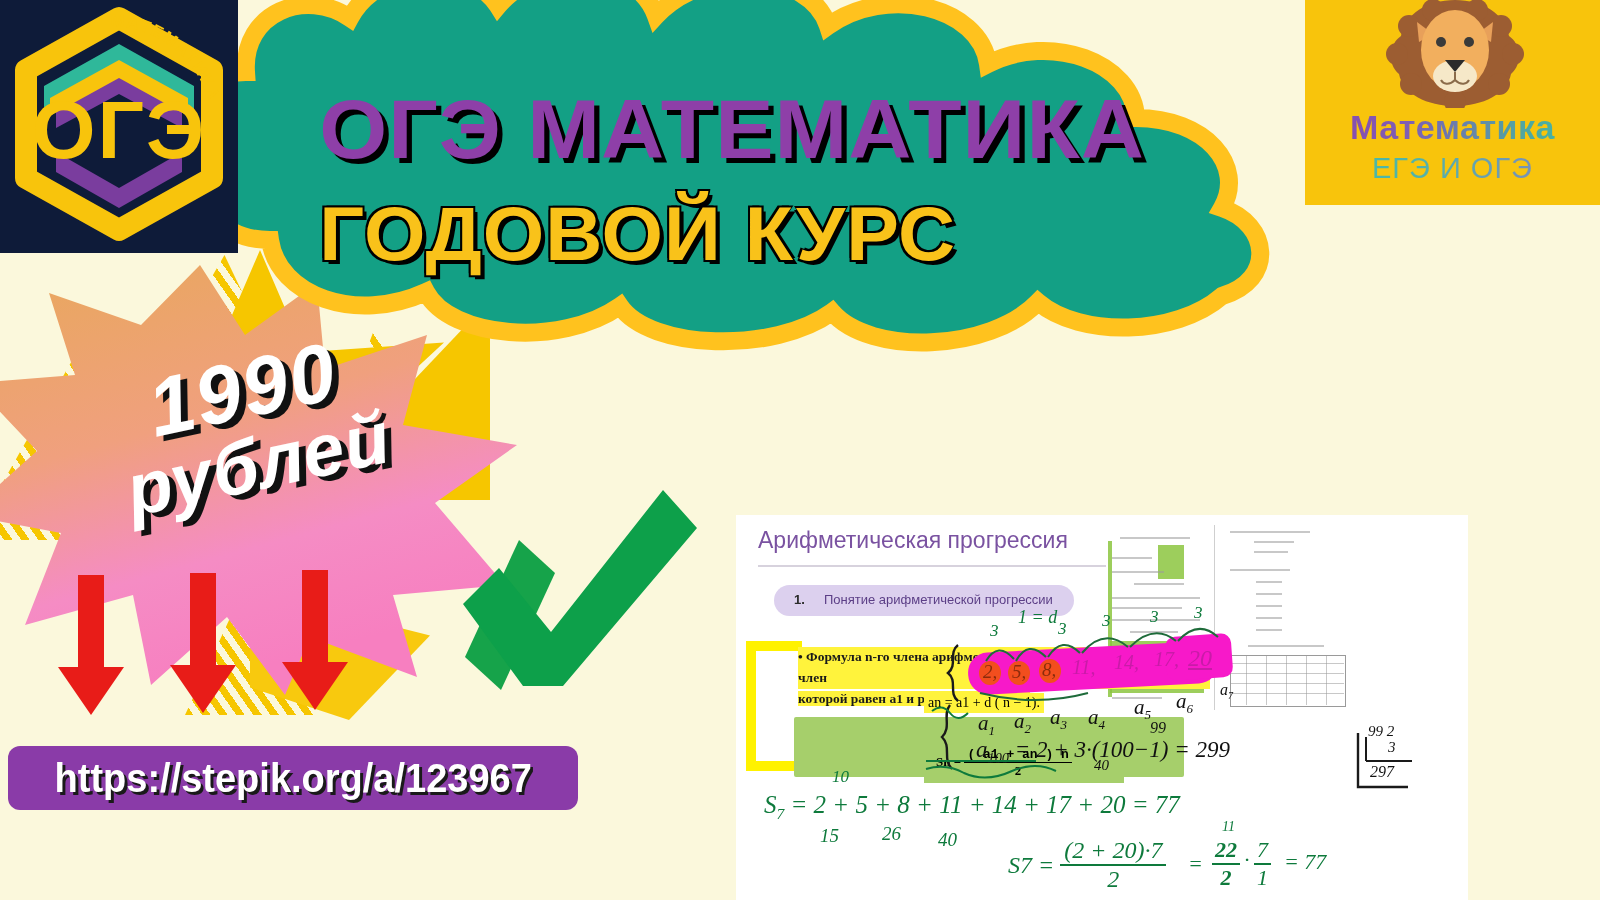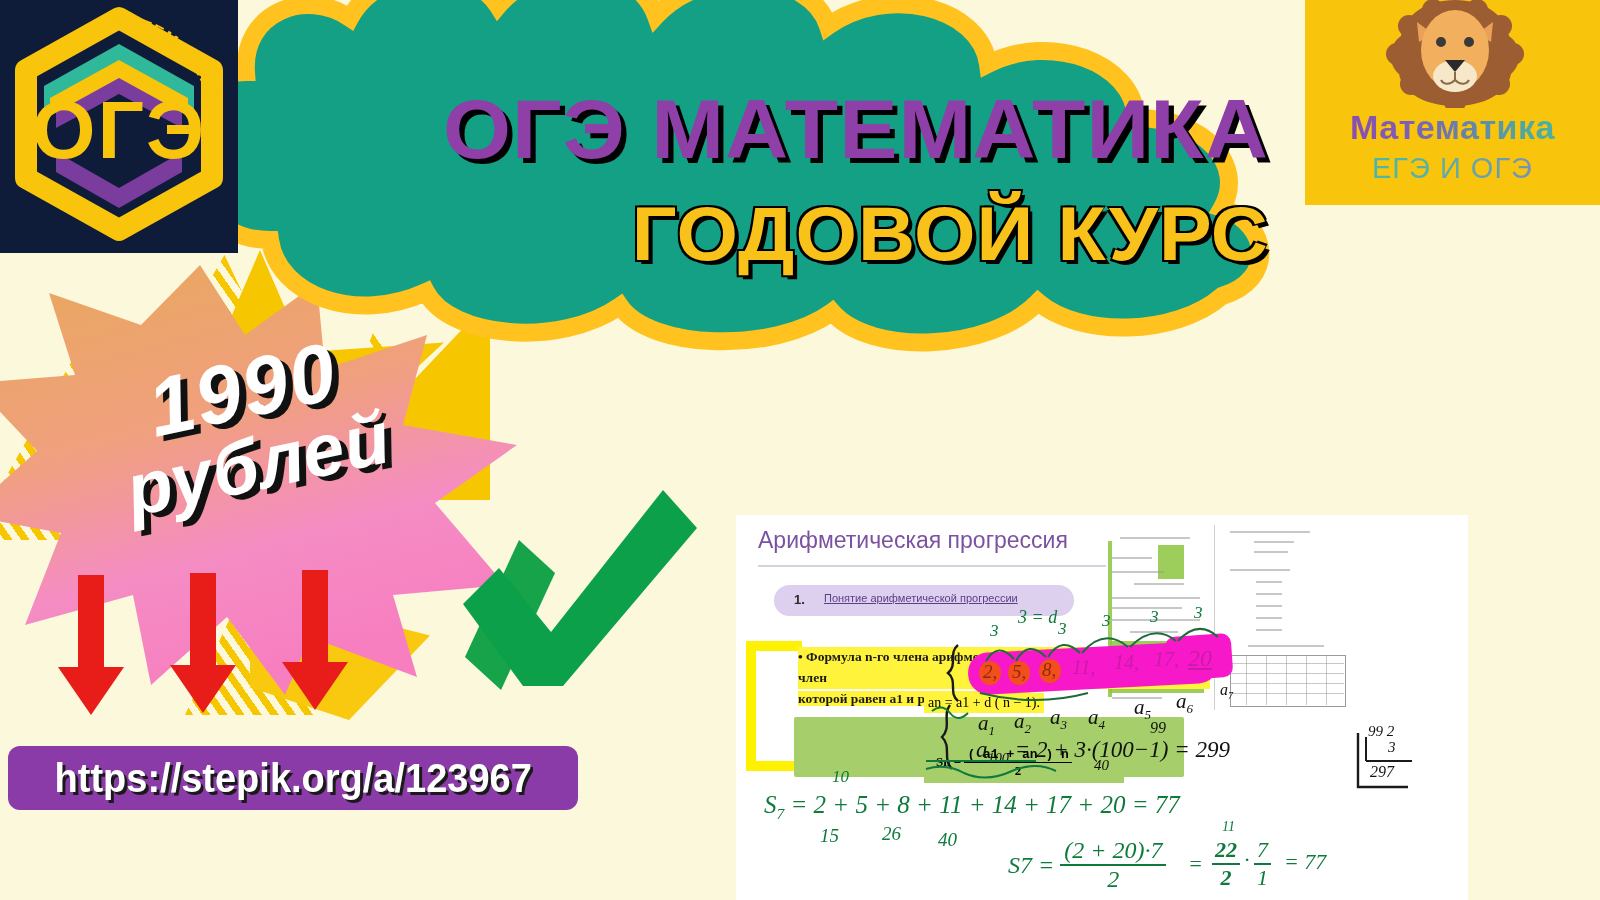--- a/index.html
+++ b/index.html
@@ -34,21 +34,21 @@
     font-family:"Liberation Sans", sans-serif;
   }
   #lionBadge .sub{
     position:absolute;left:0;right:0;top:152px;text-align:center;
     font-size:29px;letter-spacing:1px;
     background:linear-gradient(90deg,#3FBFA8 0%,#54B2A8 40%,#8D7EC0 100%);
     -webkit-background-clip:text;background-clip:text;color:transparent;
   }
 
   
-  #headline{position:absolute;left:310px;top:88px;width:940px;text-align:right;}
+  #headline{position:absolute;left:338px;top:88px;width:940px;text-align:left;}
   .h1{
     font-size:84px;font-weight:bold;line-height:.98;
     font-family:"Liberation Sans Narrow","Liberation Sans",sans-serif;
     color:#8E3FA8;letter-spacing:1px;
     transform:scaleX(1.04);
     text-shadow:5px 5px 0 #000;
     white-space:nowrap;
   }
   .h2{
     margin-top:26px;
@@ -116,21 +116,21 @@
   #sheetTitle{
     position:absolute;left:22px;top:12px;font-size:23px;color:#7A52A1;
     font-family:"Liberation Sans",sans-serif;
   }
   #sheetRule{position:absolute;left:22px;top:50px;width:350px;height:2px;background:#d7d2dd;}
   #sheetPill{
     position:absolute;left:38px;top:70px;width:300px;height:31px;
     background:#DCD0EE;border-radius:16px;
   }
   #sheetPill .n{position:absolute;left:20px;top:7px;font-size:13px;color:#2b2b2b;font-weight:bold;}
-  #sheetPill .t{position:absolute;left:50px;top:7px;font-size:11px;color:#5B3E86;text-decoration:underline;}
+  #sheetPill .t{position:absolute;left:50px;top:7px;font-size:13px;color:#5B3E86;}
 
   
   #ybracket{position:absolute;left:10px;top:126px;width:46px;height:110px;
     border:10px solid #FFF200;border-right:none;}
 
   .hlY{background:#FFF33C;}
 
   #bul1{position:absolute;left:62px;top:132px;width:412px;font-size:13.5px;color:#1a1a1a;line-height:1.55;font-family:"Liberation Serif",serif;font-weight:bold;}
   #bul1 .l{display:block;}
   #f1{position:absolute;left:188px;top:178px;font-size:14px;font-family:"Liberation Serif",serif;font-weight:normal;padding:2px 4px;}
@@ -409,21 +409,21 @@
           <path d="M214,190 C206,200 216,212 206,222 C216,232 206,244 216,254" stroke="#1a1a1a" stroke-width="2.4"></path>
 
           <path d="M244,178 Q300,192 352,178" stroke="#1E6B3A" stroke-width="2"></path>
 
           <path d="M622,218 L622,272 L672,272" stroke="#1a1a1a" stroke-width="2.4"></path>
           <path d="M630,222 L630,246 M630,246 L676,246" stroke="#1a1a1a" stroke-width="2"></path>
         </g>
       </svg>
 
       <div class="hw" style="left:254px;top:106px;font-size:17px;">3</div>
-      <div class="hw" style="left:282px;top:92px;font-size:18px;">3 = d</div>
+      <div class="hw" style="left:282px;top:92px;font-size:18px;">1 = d</div>
       <div class="hw" style="left:322px;top:104px;font-size:17px;">3</div>
       <div class="hw" style="left:366px;top:96px;font-size:17px;">3</div>
       <div class="hw" style="left:414px;top:92px;font-size:17px;">3</div>
       <div class="hw" style="left:458px;top:88px;font-size:17px;">3</div>
 
       <div class="hwb" style="left:242px;top:196px;font-size:21px;">a<sub>1</sub></div>
       <div class="hwb" style="left:278px;top:194px;font-size:21px;">a<sub>2</sub></div>
       <div class="hwb" style="left:314px;top:190px;font-size:21px;">a<sub>3</sub></div>
       <div class="hwb" style="left:352px;top:190px;font-size:21px;">a<sub>4</sub></div>
       <div class="hwb" style="left:398px;top:180px;font-size:21px;">a<sub>5</sub></div>

